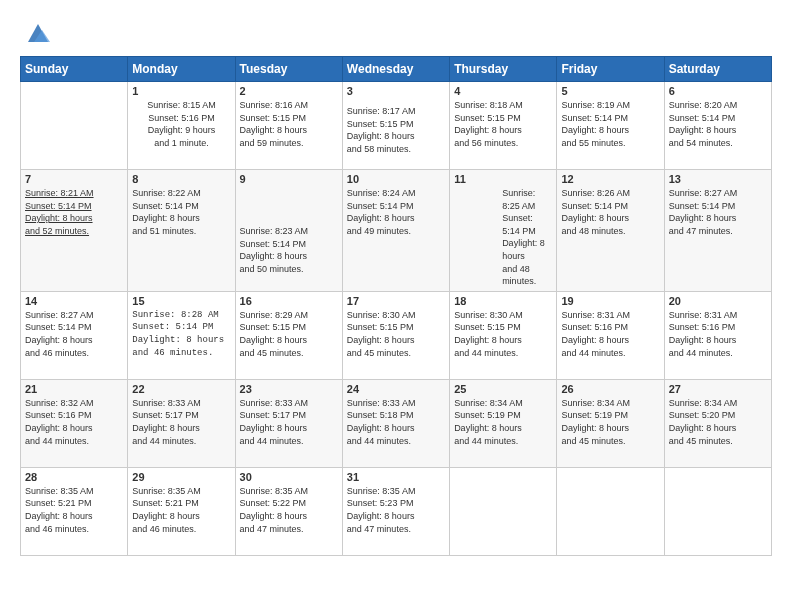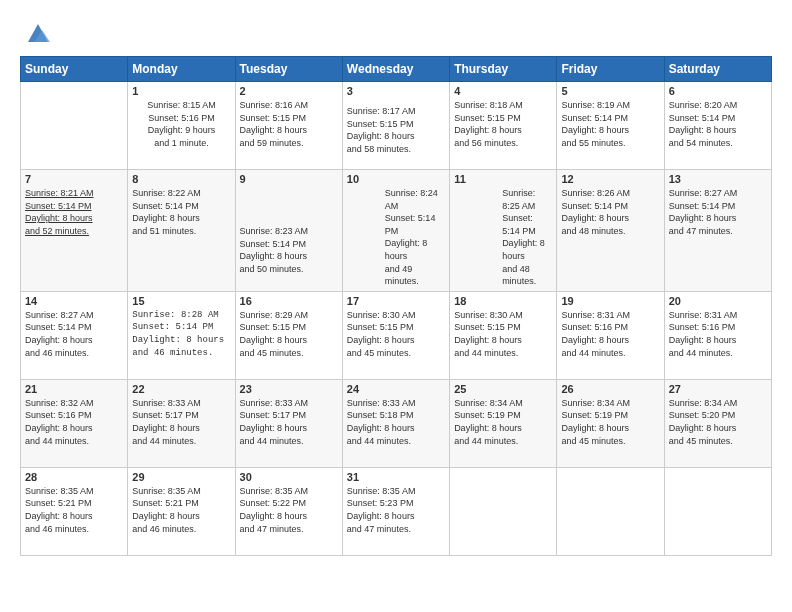--- a/index.html
+++ b/index.html
@@ -202,21 +202,21 @@
           </td>
           <td>
             <span class="day-number">9</span>
             <div class="day-info" style="white-space: pre-line; margin-top: 40px;">Sunrise: 8:23 AM
 Sunset: 5:14 PM
 Daylight: 8 hours
 and 50 minutes.</div>
           </td>
           <td>
             <span class="day-number">10</span>
-            <div class="day-info" style="white-space: pre-line; margin-left: 38px;">Sunrise: 8:24 AM
+            <div class="day-info" style="white-space: pre-line;">Sunrise: 8:24 AM
 Sunset: 5:14 PM
 Daylight: 8 hours
 and 49 minutes.</div>
           </td>
           <td>
             <span class="day-number">11</span>
             <div class="day-info" style="white-space: pre-line; margin-left: 48px;">Sunrise: 8:25 AM
 Sunset: 5:14 PM
 Daylight: 8 hours
 and 48 minutes.</div>

